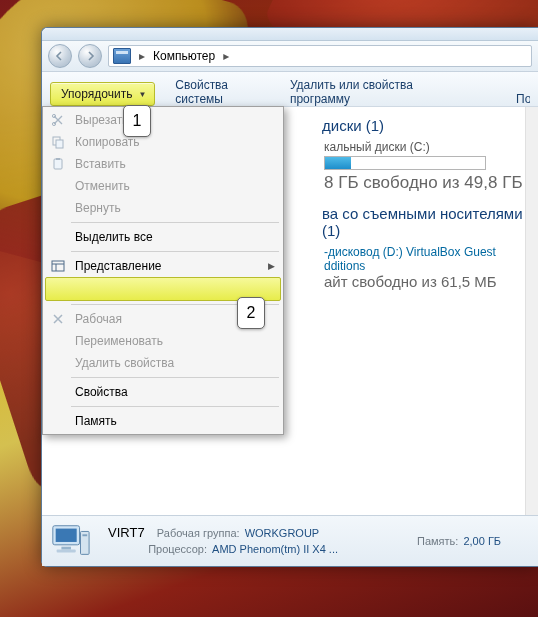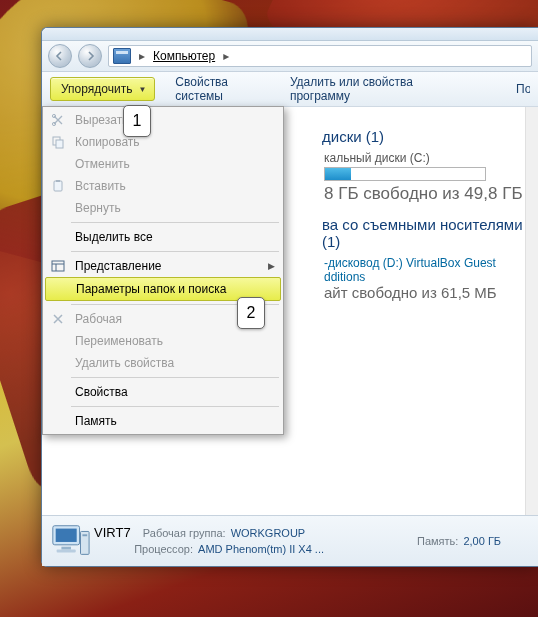--- a/index.html
+++ b/index.html
@@ -86,26 +86,26 @@
   }
   .addr-icon {
     width: 16px;
     height: 14px;
     background: linear-gradient(#6aa0d8, #3a74b4);
     border: 1px solid #2a5a94;
     border-radius: 1px;
     position: relative;
   }
   .addr-icon::after { content: ""; position: absolute; left: 2px; right: 2px; top: 2px; height: 3px; background: #cfe2f5; }
-  .addr-text { color: #000; text-decoration: underline; }
+  .addr-text { color: #000; }
   .addr-arrow { color: #555; padding: 0 2px; }
 
   .toolbar {
     display: flex;
-    align-items: center;
+    align-items: flex-end;
     height: 34px;
     background: linear-gradient(#f8fbfe, #e6eef5);
     border-bottom: 1px solid #cfd9e3;
     padding: 0 8px;
     gap: 20px;
   }
   .organize-btn {
     height: 22px;
     background: linear-gradient(#f6f99a, #e7ec4b);
     border: 1px solid #b7bc2b;
@@ -133,21 +133,21 @@
     background: #fff;
     overflow: hidden;
   }
   .content-inner {
     position: absolute;
     left: 0;
     top: 0;
     right: 12px;
     bottom: 0;
     padding-left: 280px;
-    padding-top: 17px;
+    padding-top: 6px;
   }
   .scroll-track {
     position: absolute;
     right: 0;
     top: 0;
     bottom: 0;
     width: 12px;
     background: #f0f0f0;
     border-left: 1px solid #e0e0e0;
   }
@@ -241,21 +241,21 @@
   }
 
   
   .details {
     height: 50px;
     background: linear-gradient(#f2f7fb, #e3ecf4);
     border-top: 1px solid #c6d2de;
     display: flex;
     align-items: center;
     padding: 0 6px;
-    gap: 2px;
+    gap: 16px;
     color: #333;
     font-size: 11px;
   }
   .details .pc-icon {
     width: 44px;
     height: 38px;
     display: flex;
     align-items: center;
     justify-content: center;
   }
@@ -372,31 +372,31 @@
     <div class="menu-item disabled">
       <span class="menu-icon">
         <svg viewBox="0 0 14 14">
             <rect x="2" y="2" width="7" height="8" fill="none" stroke="#a8b6c4"></rect>
             <rect x="5" y="5" width="7" height="8" fill="#eef4fa" stroke="#a8b6c4"></rect>
           </svg>
       </span>
       <span>Копировать</span>
     </div>
     <div class="menu-item disabled">
-      <span class="menu-icon"></span>
-      <span>Отменить</span>
-    </div>
-    <div class="menu-item disabled">
       <span class="menu-icon">
         <svg viewBox="0 0 14 14">
             <rect x="3" y="2" width="8" height="10" rx="1" fill="#eef4fa" stroke="#a8b6c4"></rect>
             <rect x="5" y="1" width="4" height="2" fill="#a8b6c4"></rect>
           </svg>
       </span>
       <span>Вставить</span>
+    </div>
+    <div class="menu-item disabled">
+      <span class="menu-icon"></span>
+      <span>Отменить</span>
     </div>
     <div class="menu-item disabled">
       <span class="menu-icon"></span>
       <span>Вернуть</span>
     </div>
 
     <div class="menu-sep"></div>
 
     <div class="menu-item">
       <span class="menu-icon"></span>
@@ -412,21 +412,20 @@
             <line x1="1" y1="5" x2="13" y2="5" stroke="#4f6b88"></line>
             <line x1="5" y1="5" x2="5" y2="12" stroke="#4f6b88"></line>
           </svg>
       </span>
       <span>Представление</span>
       <span class="menu-submenu-arrow">▶</span>
     </div>
 
     <div class="menu-item highlight">
       <span class="menu-icon"></span>
-      <span>Параметры папок и поиска</span>
     </div>
 
     <div class="menu-sep"></div>
 
     <div class="menu-item disabled">
       <span class="menu-icon">
         <svg viewBox="0 0 14 14">
             <path d="M3 3 L11 11 M11 3 L3 11" stroke="#a8b6c4" stroke-width="1.5"></path>
           </svg>
       </span>

